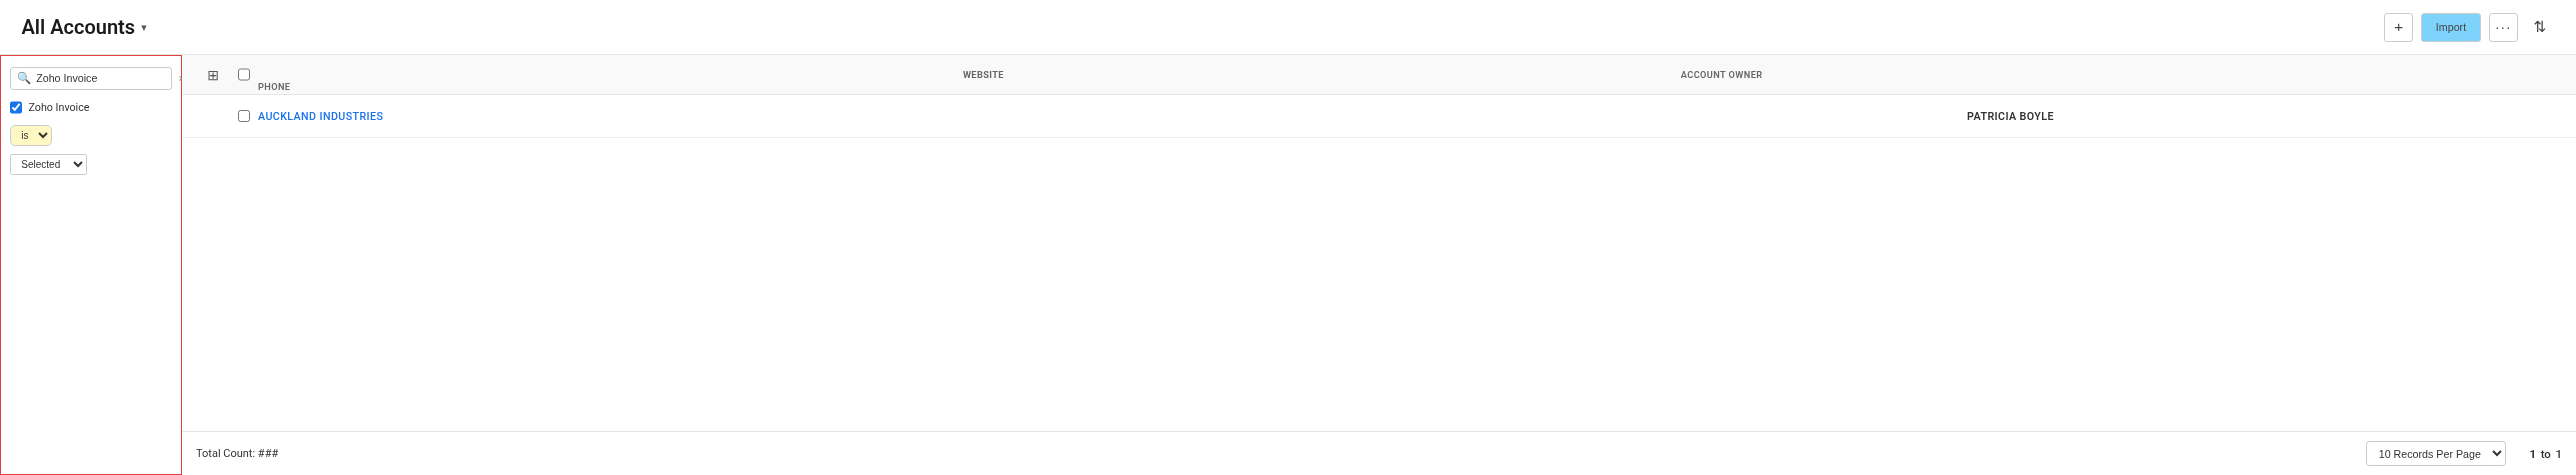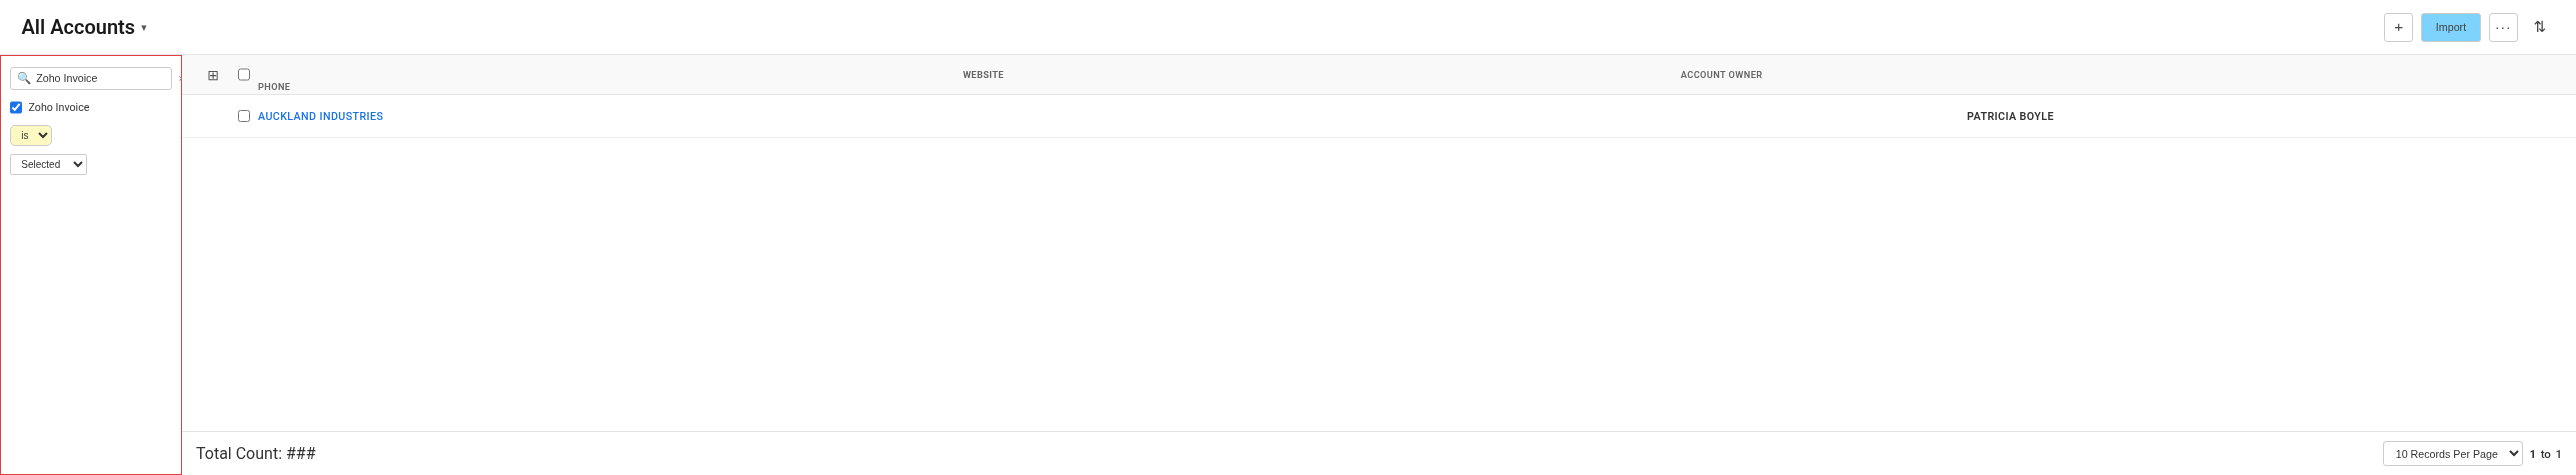--- a/index.html
+++ b/index.html
@@ -281,28 +281,28 @@
       align-items: center;
       justify-content: space-between;
       padding: 0 14px;
       height: 44px;
       border-top: 0.8px solid #e5e5e5;
       background: #fff;
       margin-top: auto;
     }
 
     .total-count {
-      font-size: 16px;
+      font-size: 11px;
       color: #333;
     }
 
     .pagination-controls {
       display: flex;
       align-items: center;
-      gap: 6px;
+      gap: 23px;
     }
 
     .per-page-select {
       border: 0.8px solid #ccc;
       border-radius: 3.1px;
       padding: 4.6px 7.7px;
       font-size: 10.7px;
       color: #333;
       background: #fff;
       cursor: pointer;

